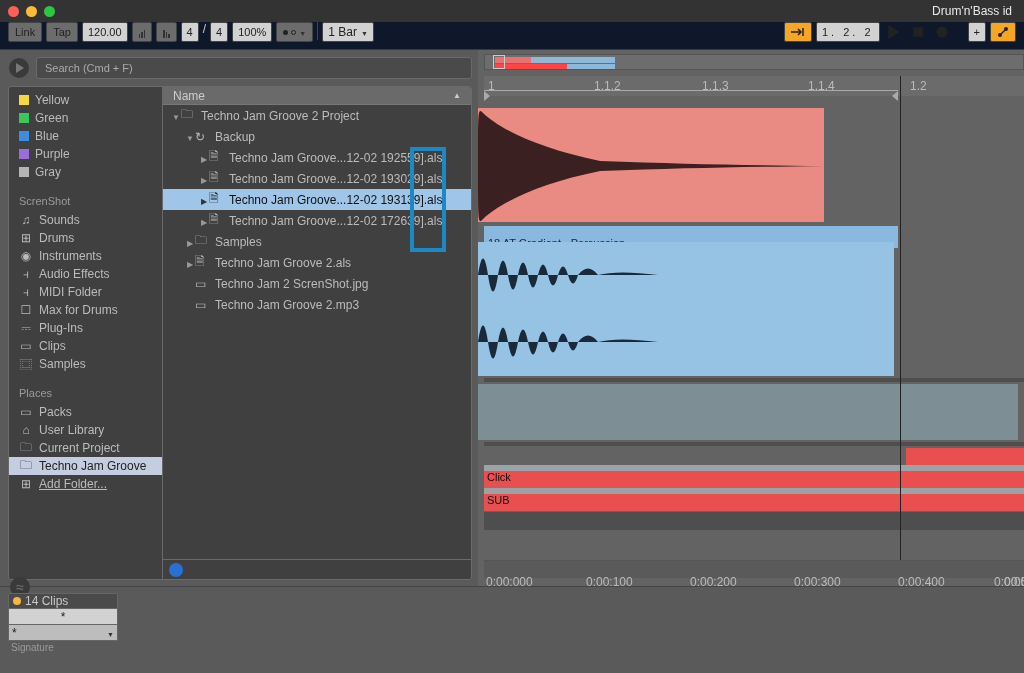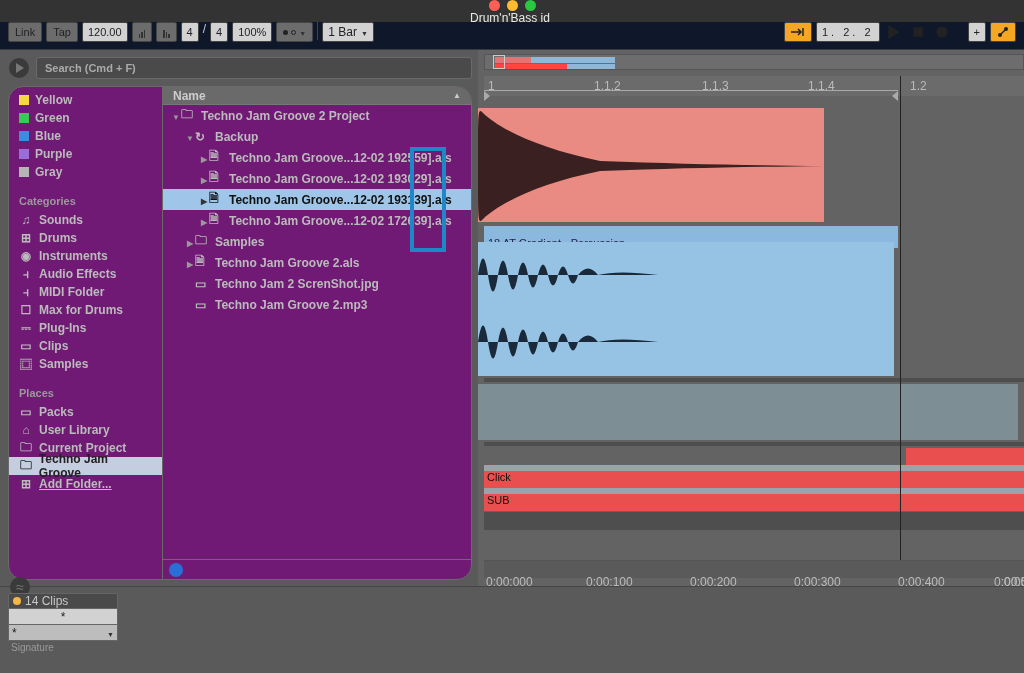--- a/index.html
+++ b/index.html
@@ -1,44 +1,44 @@
 <!DOCTYPE html>
 <html><head>
 <meta charset="utf-8">
 <style>
 * { margin: 0; padding: 0; box-sizing: border-box; font-family: Helvetica, Arial, sans-serif; font-size: 12px; user-select: none; }
 body { background: #5a5a5a; width: 1024px; height: 673px; overflow: hidden; color: #c8c8c8; }
 
-.titlebar { height: 22px; background: #333; display: flex; align-items: center; padding: 0 8px; flex-direction: column; }
+.titlebar { height: 22px; background: #333; display: flex; align-items: center; padding: 0 8px; }
 .traffic { display: flex; gap: 7px; }
 .traffic span { width: 11px; height: 11px; border-radius: 50%; display: inline-block; }
 .tl-red { background: #ff5f57; } .tl-yel { background: #febc2e; } .tl-grn { background: #28c840; }
 .titlebar .title { flex: 1; text-align: right; color: #e8e8e8; padding-right: 4px; white-space: nowrap; overflow: hidden; }
 
 .toolbar { height: 28px; background: #0f172a; border-bottom: 1px solid #3a3a3a; display: flex; padding: 0 8px; gap: 4px; }
 .tb-btn { background: #6c6c6c; border: 1px solid #444; height: 20px; padding: 0 6px; display: flex; align-items: center; font-size: 11px; color: #222; border-radius: 2px; }
 .tb-btn.dark { color: #222; }
 .tb-txt { background: #d2d2d2; border: 1px solid #444; height: 20px; padding: 0 5px; display: flex; align-items: center; font-size: 11px; color: #222; border-radius: 2px; }
 .tb-spacer { flex: 1; }
 .tb-orange { background: #f5a623; color: #222; }
 .transport-btn { width: 20px; height: 20px; border: none; background: transparent; display: flex; align-items: center; justify-content: center; }
 .transport-btn svg { fill: #222; }
 .metronome-dots { display: inline-flex; align-items: center; gap: 3px; }
 .met-dot { width: 5px; height: 5px; border-radius: 50%; background: #222; }
 .met-dot.open { background: transparent; border: 1px solid #222; }
 
 .main { display: flex; height: 536px; }
 
-.browser { width: 478px; display: flex; flex-direction: column; padding: 6px 0 6px 8px; font-weight: bold; }
+.browser { width: 478px; display: flex; flex-direction: column; padding: 6px 0 6px 8px; }
 .search-wrap { display: flex; align-items: center; height: 24px; margin-right: 6px; }
 .play-circle { width: 22px; height: 22px; margin-right: 6px; }
 .play-circle svg { fill: #3a3a3a; }
 .search { flex: 1; height: 22px; background: #4a4a4a; border: 1px solid #6a6a6a; border-radius: 3px; padding: 0 8px; color: #aaa; font-size: 11px; display: flex; align-items: center; }
 
-.browser-body { display: flex; flex: 1; margin-top: 6px; border: 1px solid #6a6a6a; border-radius: 15px; background: #701a75; margin-right: 6px; overflow: hidden; }
+.browser-body { display: flex; flex: 1; margin-top: 6px; border: 1px solid #6a6a6a; border-radius: 3px; background: #404040; margin-right: 6px; overflow: hidden; }
 
 .sidebar { width: 154px; border-right: 1px solid #6a6a6a; padding: 4px 0; overflow: hidden; }
 .sidebar-section { margin-bottom: 10px; }
 .sidebar-label { color: #9a9a9a; font-size: 11px; padding: 4px 10px; }
 .sb-item { display: flex; align-items: center; height: 18px; padding: 0 10px; gap: 6px; color: #bbb; font-size: 12px; cursor: default; }
 .sb-item.sel { background: #c5cde0; color: #222; }
 .sb-item .swatch { width: 10px; height: 10px; }
 .sb-item .ico { width: 14px; height: 14px; display: inline-flex; align-items: center; justify-content: center; }
 .sb-item.underline span:last-child { text-decoration: underline; }
 
@@ -218,21 +218,21 @@
           <div class="sb-item">
               <span class="swatch" style="background:#9b6dd9"></span>
               <span>Purple</span>
             </div>
           <div class="sb-item">
               <span class="swatch" style="background:#b5b5b5"></span>
               <span>Gray</span>
             </div>
         </div>
         <div class="sidebar-section">
-          <div class="sidebar-label">Categories</div>
+          <div class="sidebar-label">ScrenShot</div>
           <div class="sb-item">
               <span class="ico">♫</span>
               <span>Sounds</span>
             </div>
           <div class="sb-item">
               <span class="ico">⊞</span>
               <span>Drums</span>
             </div>
           <div class="sb-item">
               <span class="ico">◉</span>

